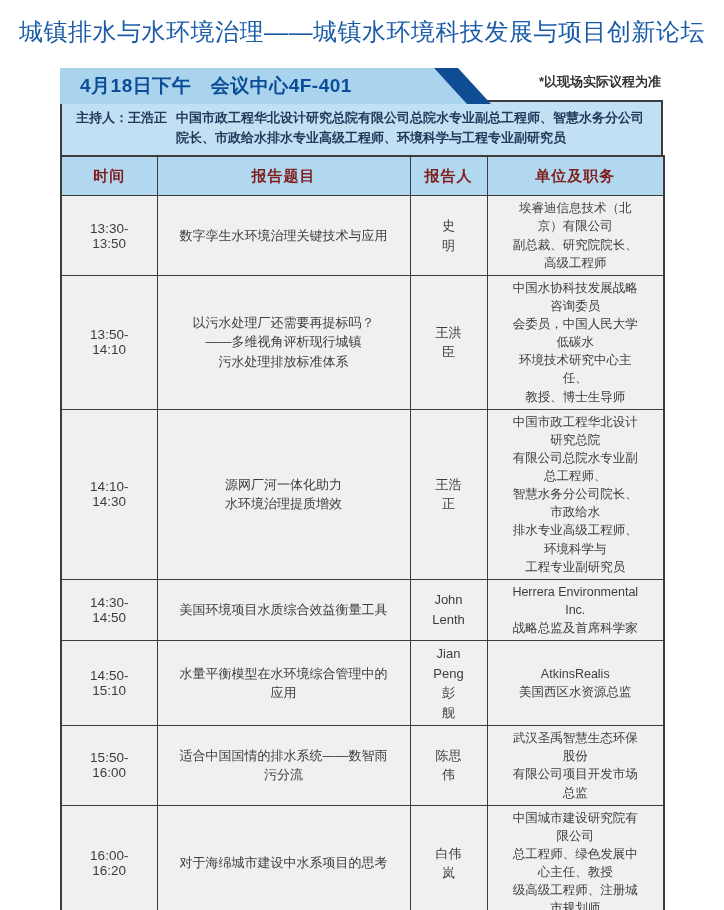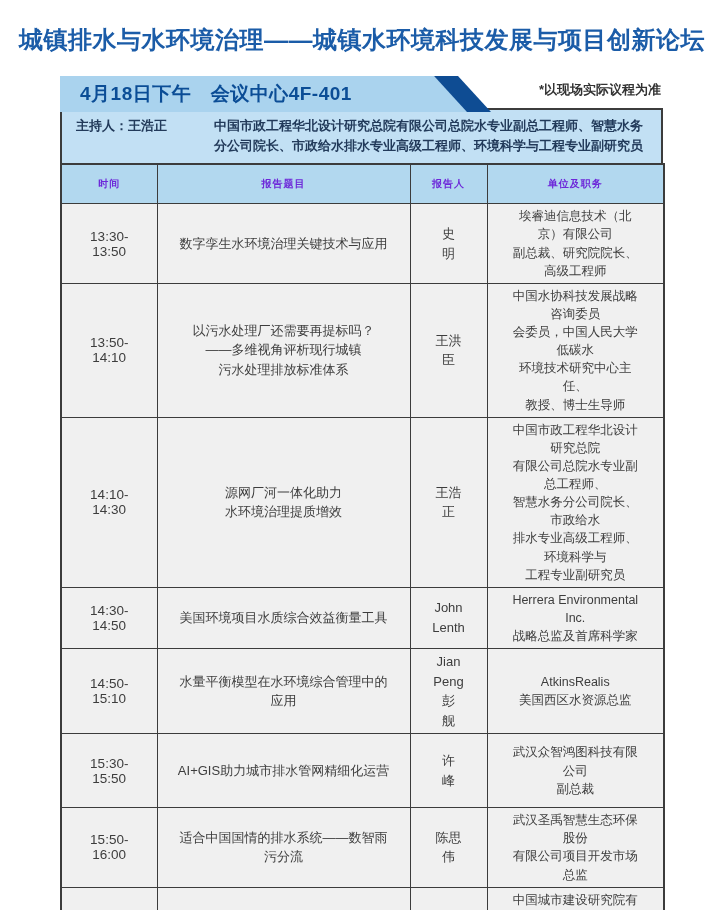--- a/index.html
+++ b/index.html
@@ -5,23 +5,23 @@
   html, body { margin: 0; padding: 0; background: #ffffff; }
   body {
     width: 724px; height: 910px;
     font-family: "Liberation Sans", "DejaVu Sans", sans-serif;
     color: #3d3d3d;
   }
   .page { position: relative; width: 724px; height: 910px; overflow: hidden; }
 
   
   .page-title {
-    margin: 0; padding-top: 24px;
+    margin: 0; padding-top: 16px;
     text-align: center; white-space: nowrap;
-    font-size: 24px; font-weight: bold; letter-spacing: 0.5px;
+    font-size: 24px; font-weight: normal; letter-spacing: 0.5px;
     color: var(--title-blue, #1b5ca8);
   }
 
   
   .session-row { position: relative; margin: 12px 60px 0 60px; width: 603px; height: 36px; }
   .ribbon { position: absolute; left: 0; top: 8px; width: 432px; height: 36px; }
   .ribbon-band {
     position: absolute; inset: 0;
     background: var(--ribbon-light-blue, #aad3ee);
     clip-path: polygon(0 0, 374px 0, 408px 36px, 0 36px);
@@ -40,36 +40,36 @@
     font-size: 13px; font-weight: 600; color: #333333;
   }
 
   
   .host-bar {
     margin: 4px 60px 0 60px; width: 603px; box-sizing: border-box;
     background: var(--host-bar-blue, #c2e0f4);
     border: 2px solid #3c3c3c; border-bottom: none;
     padding: 6px 12px 7px 14px;
     display: flex; align-items: flex-start;
-    font-size: 13px; font-weight: bold; color: #223a5a; line-height: 1.55; gap: 38px;
+    font-size: 13px; font-weight: bold; color: #223a5a; line-height: 1.55;
   }
   .host-label { white-space: nowrap; margin-right: 9px; }
   .host-desc { flex: 1; }
 
   
   table.agenda {
     margin: 0 60px; width: 603px;
     border-collapse: collapse; table-layout: fixed;
     background: var(--row-gray, #f0f0f0);
     border: 2px solid #3c3c3c;
   }
   table.agenda th, table.agenda td { border: 1.5px solid #3c3c3c; }
   table.agenda th {
     background: var(--table-header-blue, #b2d8ef);
-    height: 36px; font-size: 10px; font-weight: bold; color: #6d28d9;
+    height: 36px; font-size: 15px; font-weight: bold; color: #7f1d1d;
     letter-spacing: 1px;
   }
   table.agenda td {
     text-align: center; vertical-align: middle;
     padding: 3px 20px; box-sizing: border-box;
   }
   .c-time    { font-size: 13.5px; }
   .c-title   { font-size: 13px;  white-space: pre-line; line-height: 1.5; }
   .c-speaker { font-size: 13px;  white-space: pre-line; line-height: 1.5; }
   .c-org     { font-size: 12.5px; white-space: pre-line; line-height: 1.45; }
@@ -166,27 +166,20 @@
         <tr>
           <td class="c-time">14:50-15:10</td>
           <td class="c-title">水量平衡模型在水环境综合管理中的应用</td>
           <td class="c-speaker">Jian Peng
 彭　舰</td>
           <td class="c-org">AtkinsRealis
 美国西区水资源总监</td>
         </tr>
 
 
-        <tr>
-          <td class="c-time">15:30-15:50</td>
-          <td class="c-title">AI+GIS助力城市排水管网精细化运营</td>
-          <td class="c-speaker">许　峰</td>
-          <td class="c-org">武汉众智鸿图科技有限公司
-副总裁</td>
-        </tr>
 
         <tr>
           <td class="c-time">15:50-16:00</td>
           <td class="c-title">适合中国国情的排水系统——数智雨污分流</td>
           <td class="c-speaker">陈思伟</td>
           <td class="c-org">武汉圣禹智慧生态环保股份
 有限公司项目开发市场总监</td>
         </tr>
 
         <tr>

